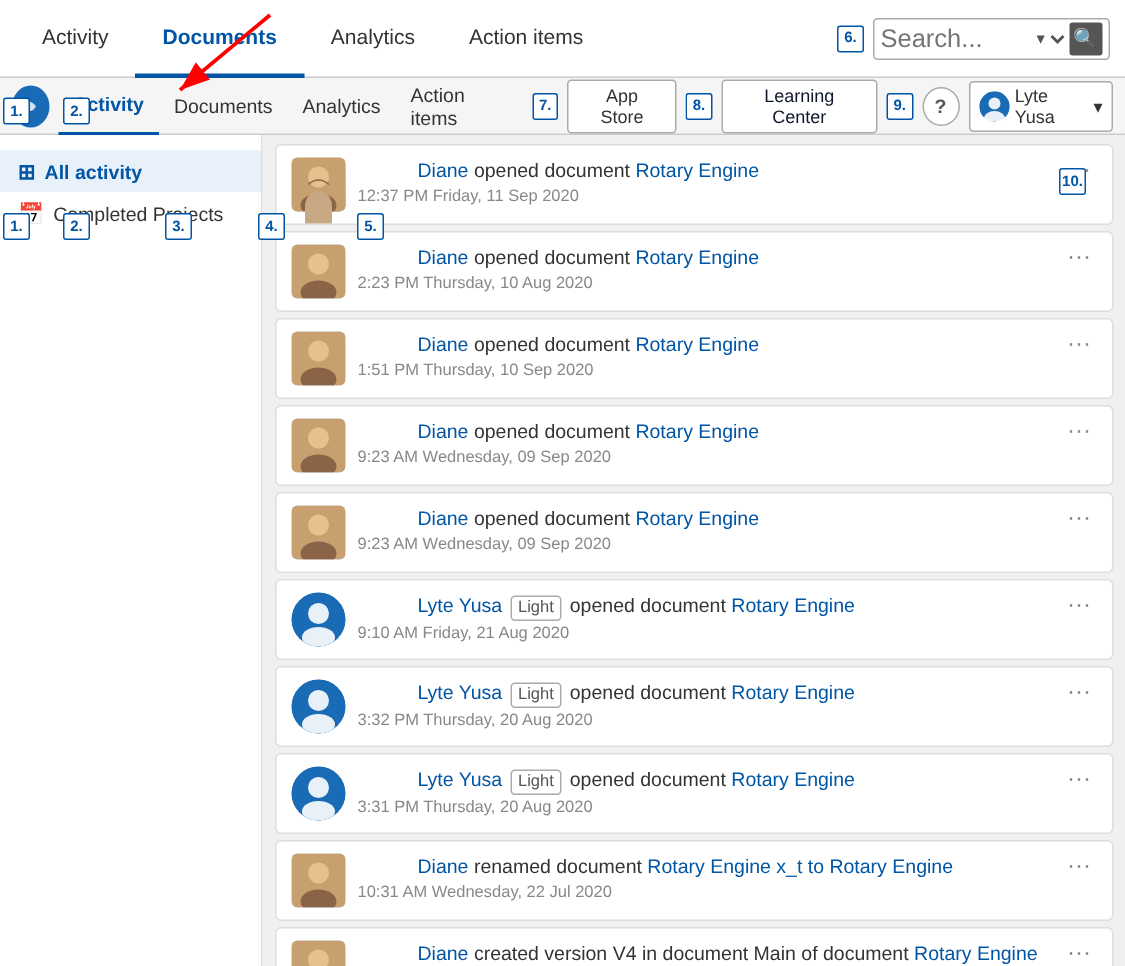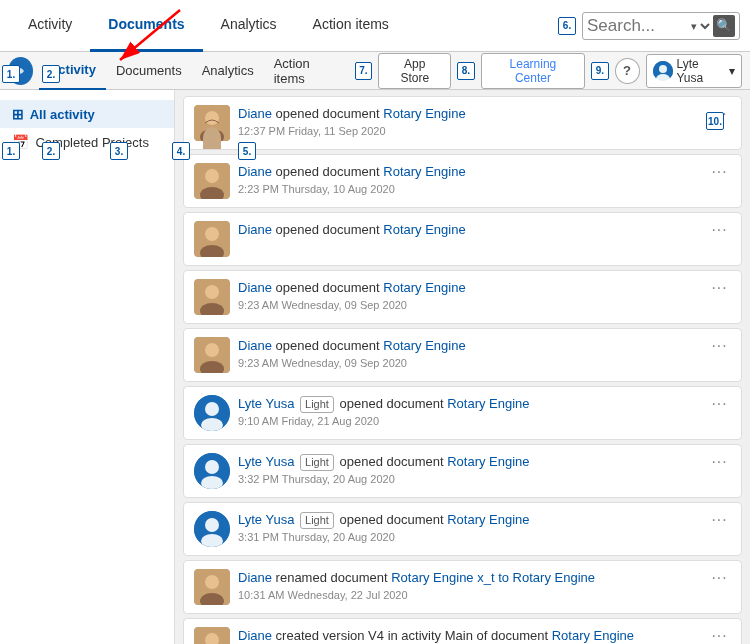--- a/index.html
+++ b/index.html
@@ -135,21 +135,21 @@
       cursor: pointer;
       color: #333;
     }
     .btn-learning {
       background: white;
       border: 1px solid #aaa;
       border-radius: 3px;
       padding: 3px 10px;
       font-size: 12px;
       cursor: pointer;
-      color: #3b82f6;
+      color: #0f172a;
     }
     .help-btn {
       background: white;
       border: 1px solid #aaa;
       border-radius: 50%;
       width: 26px;
       height: 26px;
       display: flex;
       align-items: center;
       justify-content: center;
@@ -245,20 +245,21 @@
       justify-content: center;
       overflow: hidden;
     }
     .activity-content {
       flex: 1;
     }
     .activity-text {
       font-size: 13px;
       line-height: 1.4;
       color: #333;
+      margin-left: 40px;
     }
     .activity-text a, .activity-link {
       color: #0055a5;
       text-decoration: none;
     }
     .activity-time {
       font-size: 11px;
       color: #888;
       margin-top: 2px;
     }
@@ -504,20 +505,21 @@
             <circle cx="18" cy="13" r="7" fill="#e8c090"></circle>
             <ellipse cx="18" cy="32" rx="12" ry="8" fill="#8b6347"></ellipse>
           </svg>
         </div>
         <div class="activity-content">
           <div class="activity-text">
             <a class="activity-link">Diane</a>
             <span> opened document </span>
             <a class="activity-link">Rotary Engine</a>
           </div>
+          <div class="activity-time">1:51 PM Thursday, 10 Sep 2020</div>
         </div>
         <span class="activity-menu">···</span>
       </div>
 
       <div class="activity-item">
         <div class="activity-avatar">
           <svg width="36" height="36" viewBox="0 0 36 36">
             <rect width="36" height="36" rx="4" fill="#c8a070"></rect>
             <circle cx="18" cy="13" r="7" fill="#e8c090"></circle>
             <ellipse cx="18" cy="32" rx="12" ry="8" fill="#8b6347"></ellipse>
@@ -638,21 +640,21 @@
             <rect width="36" height="36" rx="4" fill="#c8a070"></rect>
             <circle cx="18" cy="13" r="7" fill="#e8c090"></circle>
             <ellipse cx="18" cy="32" rx="12" ry="8" fill="#8b6347"></ellipse>
           </svg>
         </div>
         <div class="activity-content">
           <div class="activity-text">
             <a class="activity-link">Diane</a>
             <span> created version </span>
             <span class="bold-text">V4</span>
-            <span> in activity </span>
+            <span> in document </span>
             <span class="bold-text">Main</span>
             <span> of document </span>
             <a class="activity-link">Rotary Engine</a>
           </div>
         </div>
         <span class="activity-menu">···</span>
       </div>
 
     </div>
   </div>

